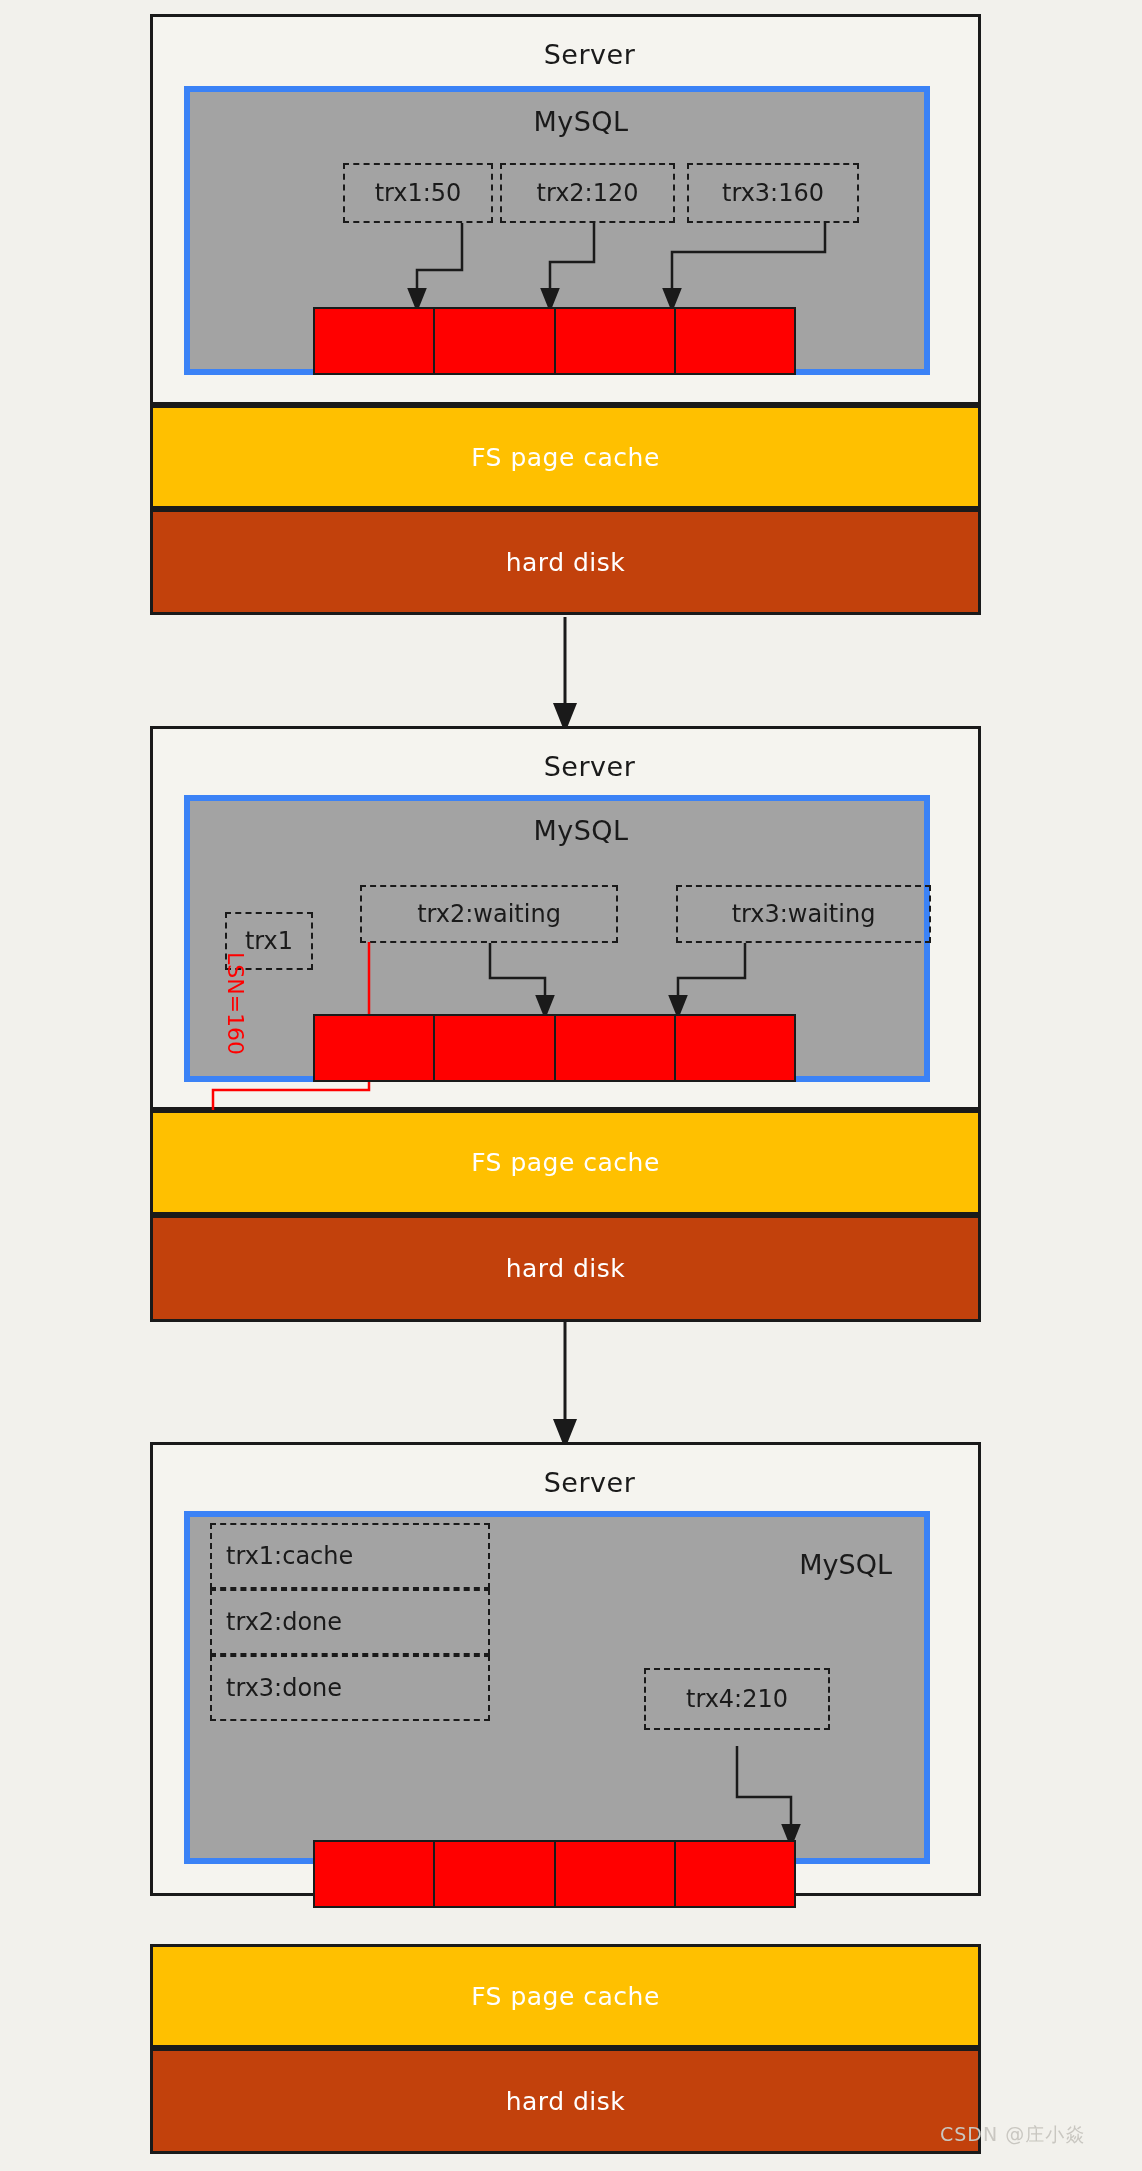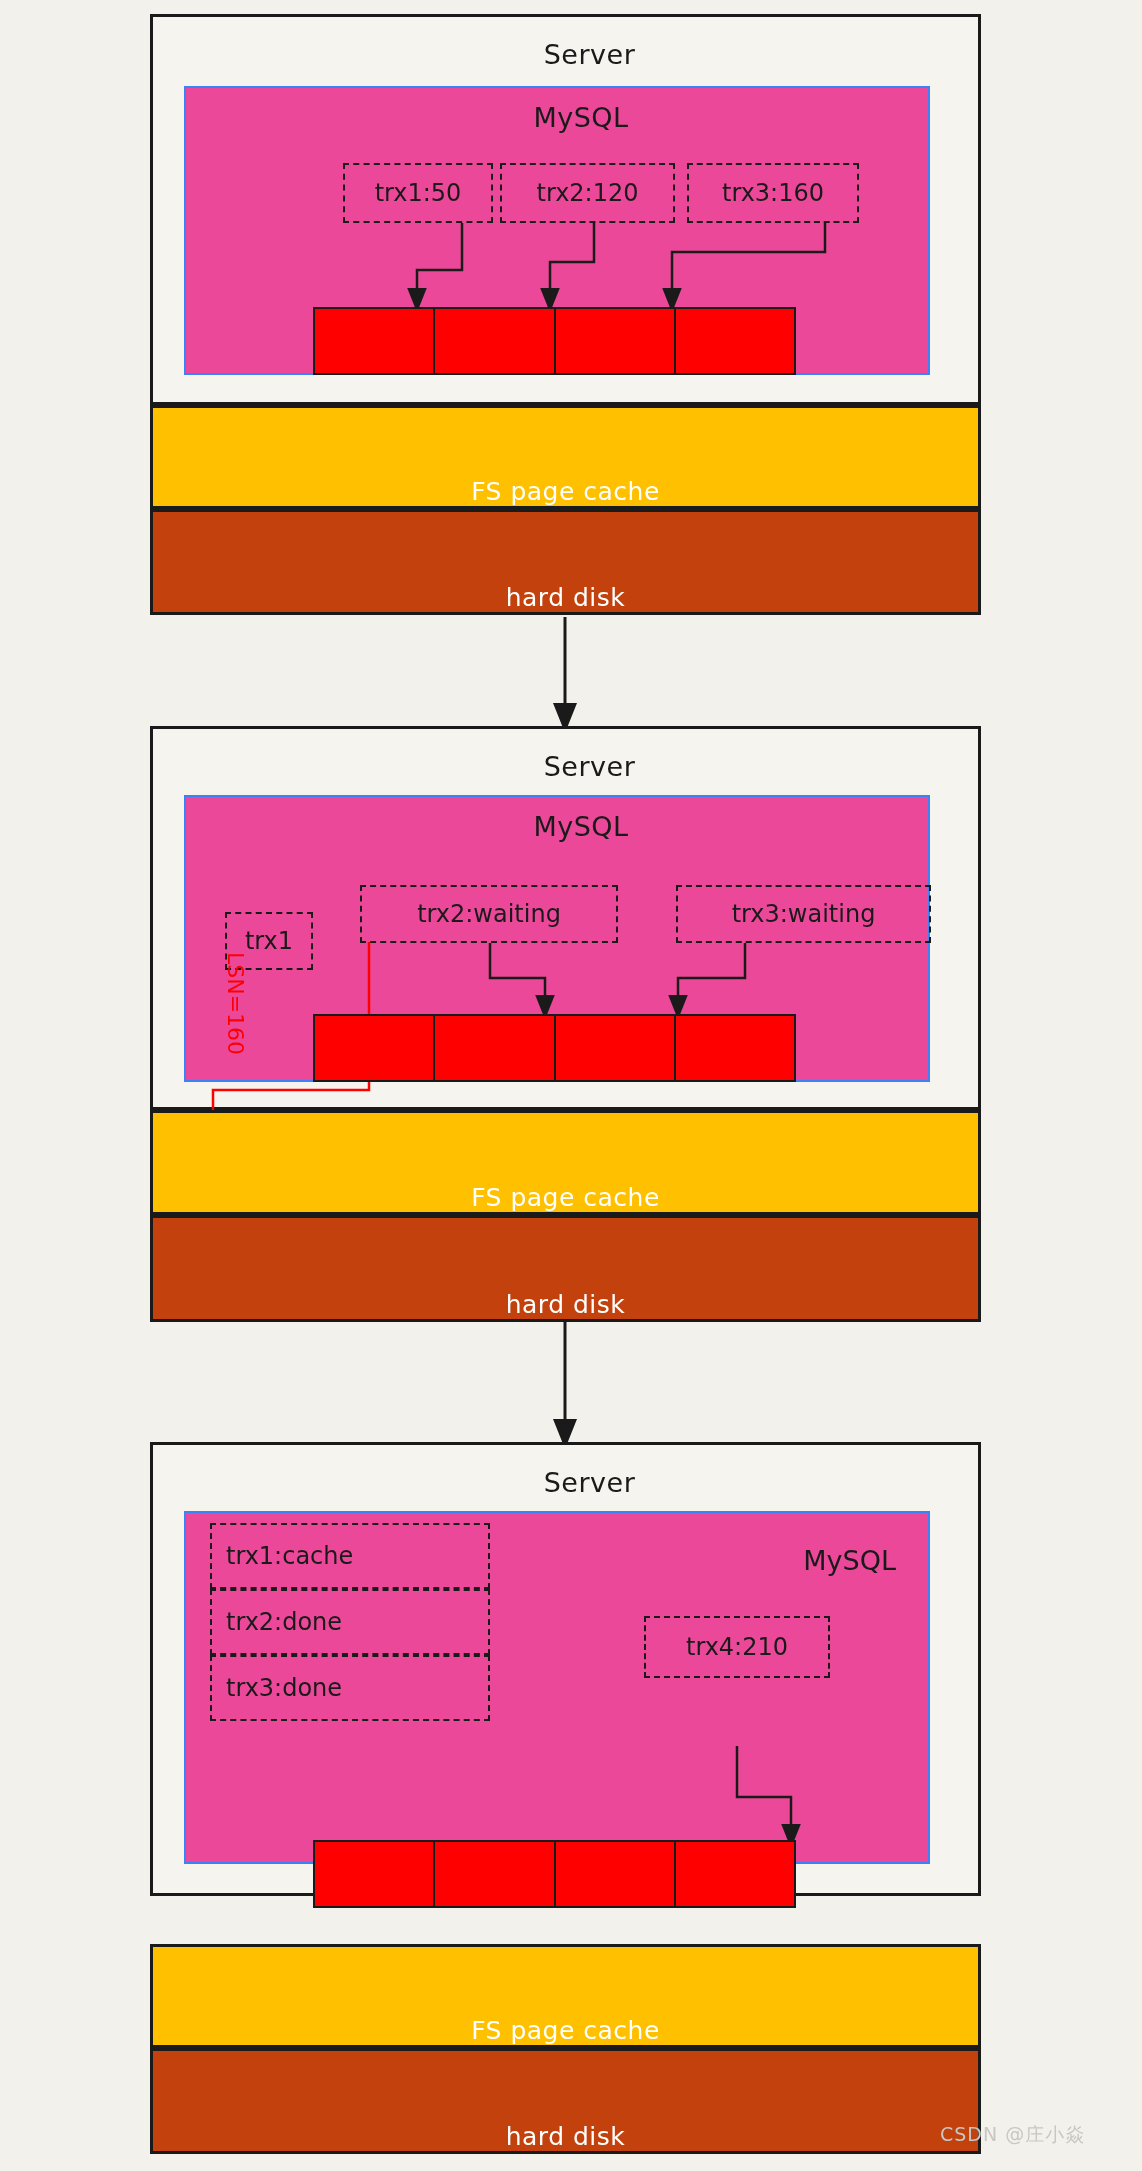--- a/index.html
+++ b/index.html
@@ -12,22 +12,22 @@
   }
   .stage{position:absolute;left:0;top:0;width:1142px;height:2171px;}
   .abs{position:absolute;box-sizing:border-box;}
 
   
   .server-box{
     border:3px solid #1a1a1a;
     background:#f5f4ef;
   }
   .mysql-box{
-    border:2px solid #3b82f6;
-    background:#ec4899;
+    border:6px solid #3b82f6;
+    background:#a3a3a3;
   }
   .title{
     position:absolute;
     left:0;right:0;
     text-align:center;
     font-size:27px;
     color:#1a1a1a;
     letter-spacing:.5px;
     font-family:"DejaVu Sans", sans-serif;
     margin-left:48px;
@@ -35,21 +35,21 @@
   .title-right{
     position:absolute;
     text-align:center;
     font-size:27px;
     color:#1a1a1a;
   }
 
   
   .layer{
     border:3px solid #1a1a1a;
-    display:flex;align-items:flex-end;justify-content:center;
+    display:flex;align-items:center;justify-content:center;
     color:#ffffff;
     font-size:25px;
     letter-spacing:.5px;
   }
   .layer.cache{background:#ffc000;}
   .layer.disk{background:#c2410c;}
 
   
   .trx{
     border:2px dashed #1a1a1a;
@@ -210,21 +210,21 @@
   <div class="abs trx" style="left:210px;top:1523px;width:280px;height:66px;">
     <span>trx1:cache</span>
   </div>
   <div class="abs trx" style="left:210px;top:1589px;width:280px;height:66px;">
     <span>trx2:done</span>
   </div>
   <div class="abs trx" style="left:210px;top:1655px;width:280px;height:66px;">
     <span>trx3:done</span>
   </div>
 
-  <div class="abs trx center" style="left:644px;top:1616px;width:186px;height:62px;text-align:center;">
+  <div class="abs trx center" style="left:644px;top:1668px;width:186px;height:62px;text-align:center;">
     <span>trx4:210</span>
   </div>
 
   <svg class="overlay" width="1142" height="2171">
 
     <polyline points="737,1746 737,1797 791,1797 791,1836" fill="none" stroke="#1a1a1a" stroke-width="2.5" marker-end="url(#arrowBlack)"></polyline>
   </svg>
 
   <div class="abs redbar" style="left:313px;top:1840px;width:483px;height:68px;">
     <div class="redcell"></div>

